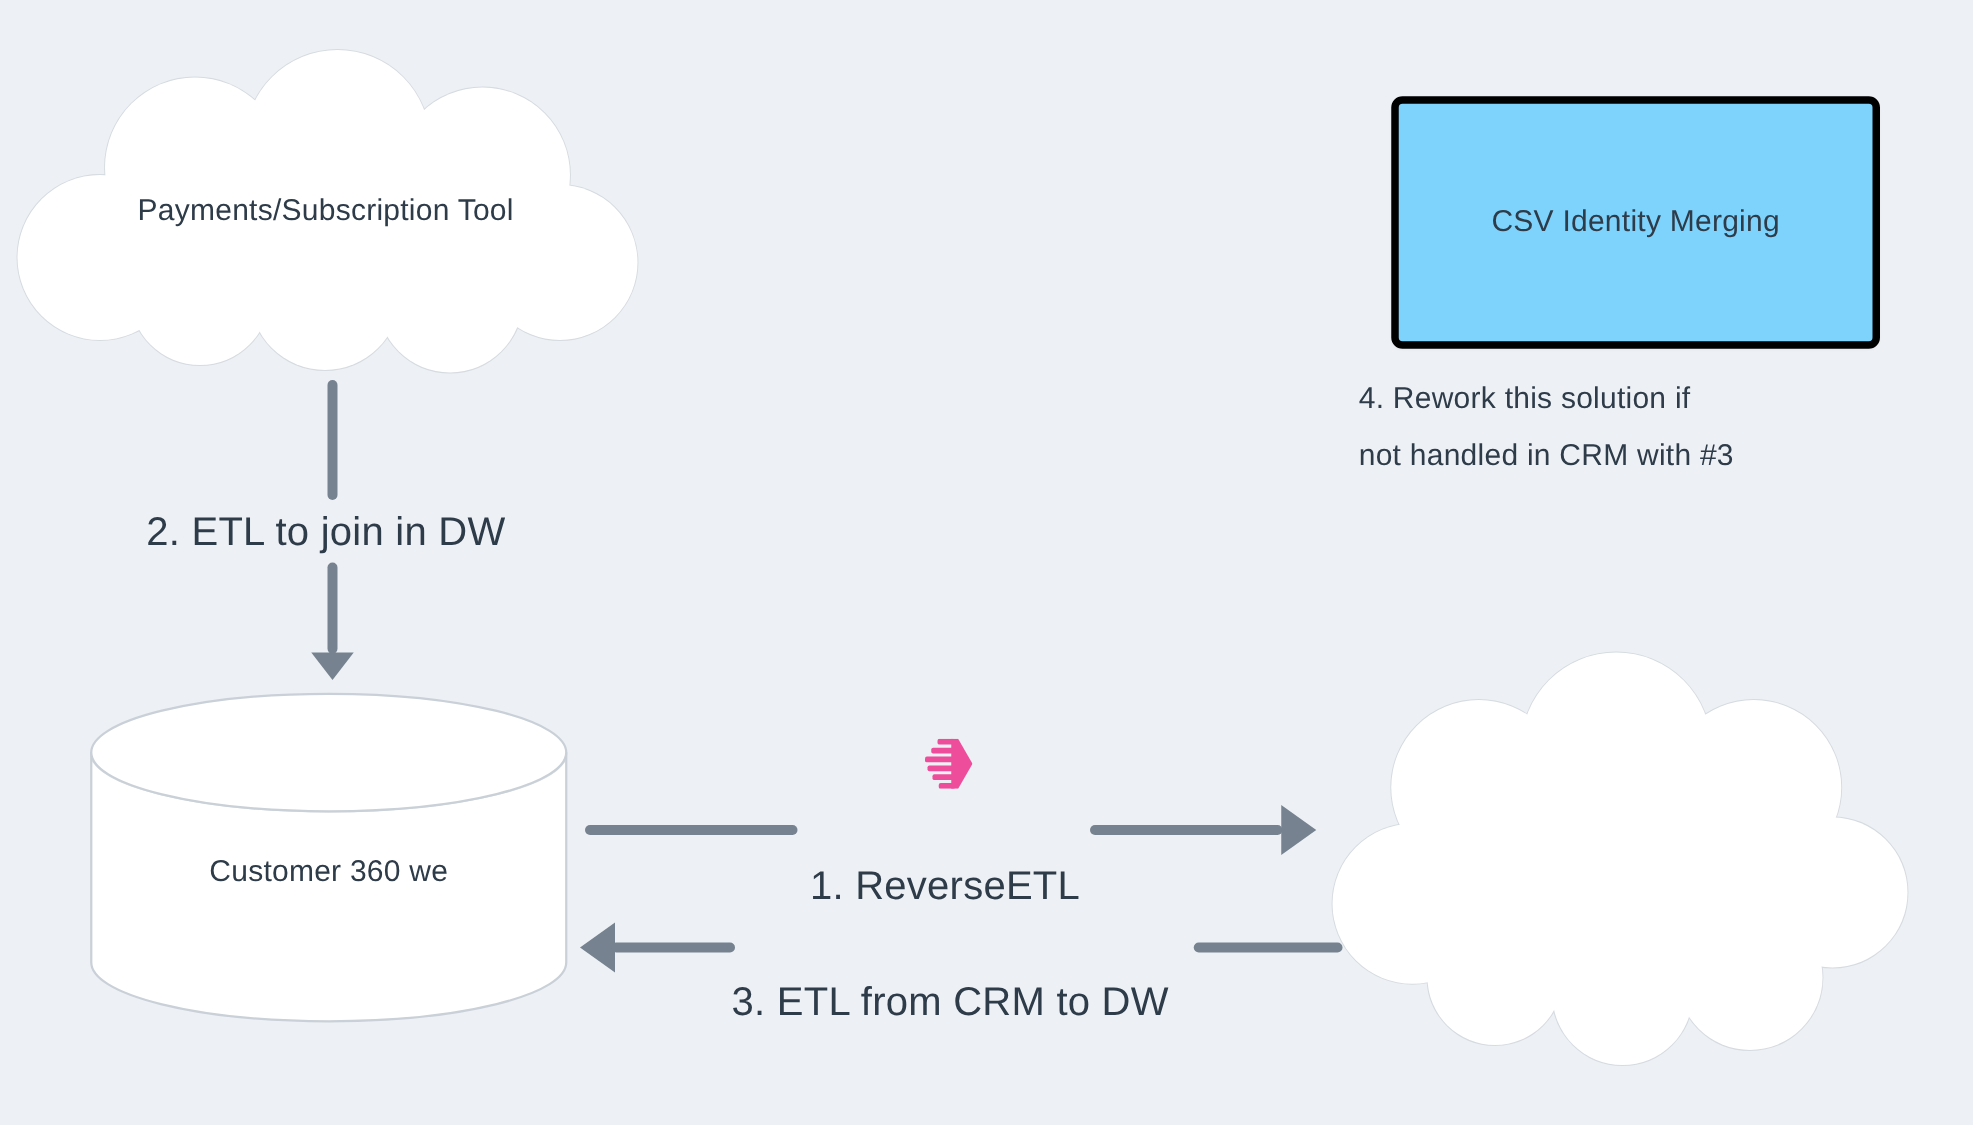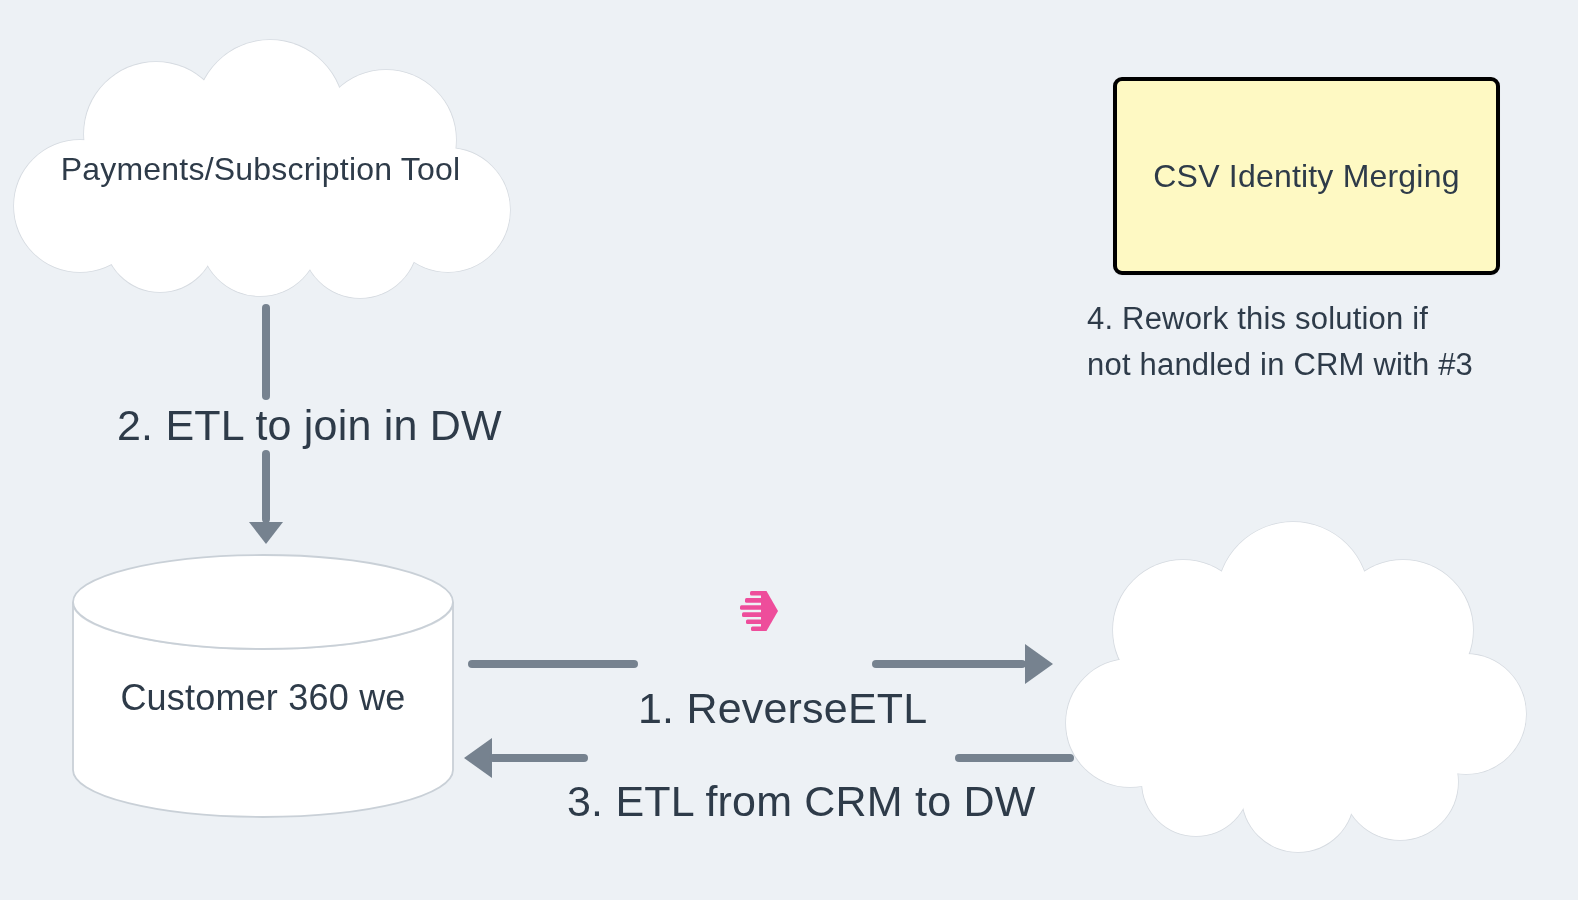--- a/index.html
+++ b/index.html
@@ -15,51 +15,51 @@
   .node {
     position: absolute;
     display: flex;
     align-items: center;
     justify-content: center;
     text-align: center;
   }
   .node-label {
     position: relative;
     z-index: 2;
-    font-size: 32px;
+    font-size: 24px;
     font-weight: 500;
     letter-spacing: 0.2px;
     color: #2e3b49;
     line-height: 40px;
   }
   .shape-svg {
     position: absolute;
     left: 0; top: 0;
     width: 100%; height: 100%;
     z-index: 1;
   }
   .card {
     position: absolute;
-    background: #fef9c3;
-    border: 4px solid #000000;
+    background: #7dd3fc;
+    border: 6px solid #000000;
     border-radius: 9px;
     display: flex;
     align-items: center;
     justify-content: center;
     text-align: center;
     box-shadow: 0 1px 2px rgba(45,59,73,0.04);
   }
   .edge-line {
     position: absolute;
     background: #76828f;
     border-radius: 4px;
   }
   .edge-label {
     position: absolute;
-    font-size: 43px;
+    font-size: 32px;
     font-weight: 500;
     letter-spacing: 0.2px;
     color: #2e3b49;
     line-height: 40px;
     white-space: nowrap;
   }
   .edge-label.centered { text-align: center; margin-top: 43px; }
   .arrow-head { position: absolute; width: 0; height: 0; }
   .arrow-head.right {
     border-top: 20px solid transparent;
@@ -74,29 +74,29 @@
   .arrow-head.down {
     border-left: 17px solid transparent;
     border-right: 17px solid transparent;
     border-top: 22px solid #76828f;
   }
   .cyl-label {
     position: absolute;
     left: 0; right: 0;
     top: 121px;
     z-index: 2;
-    font-size: 36px;
+    font-size: 24px;
     font-weight: 500;
     letter-spacing: 0.2px;
     line-height: 48px;
     text-align: center;
   }
   .note {
     position: absolute;
-    font-size: 31px;
+    font-size: 24px;
     font-weight: 500;
     letter-spacing: 0.2px;
     line-height: 46px;
     color: #2e3b49;
     white-space: nowrap;
   }
   .logo { position: absolute; z-index: 3; }
 </style>
 </head>
 <body>

